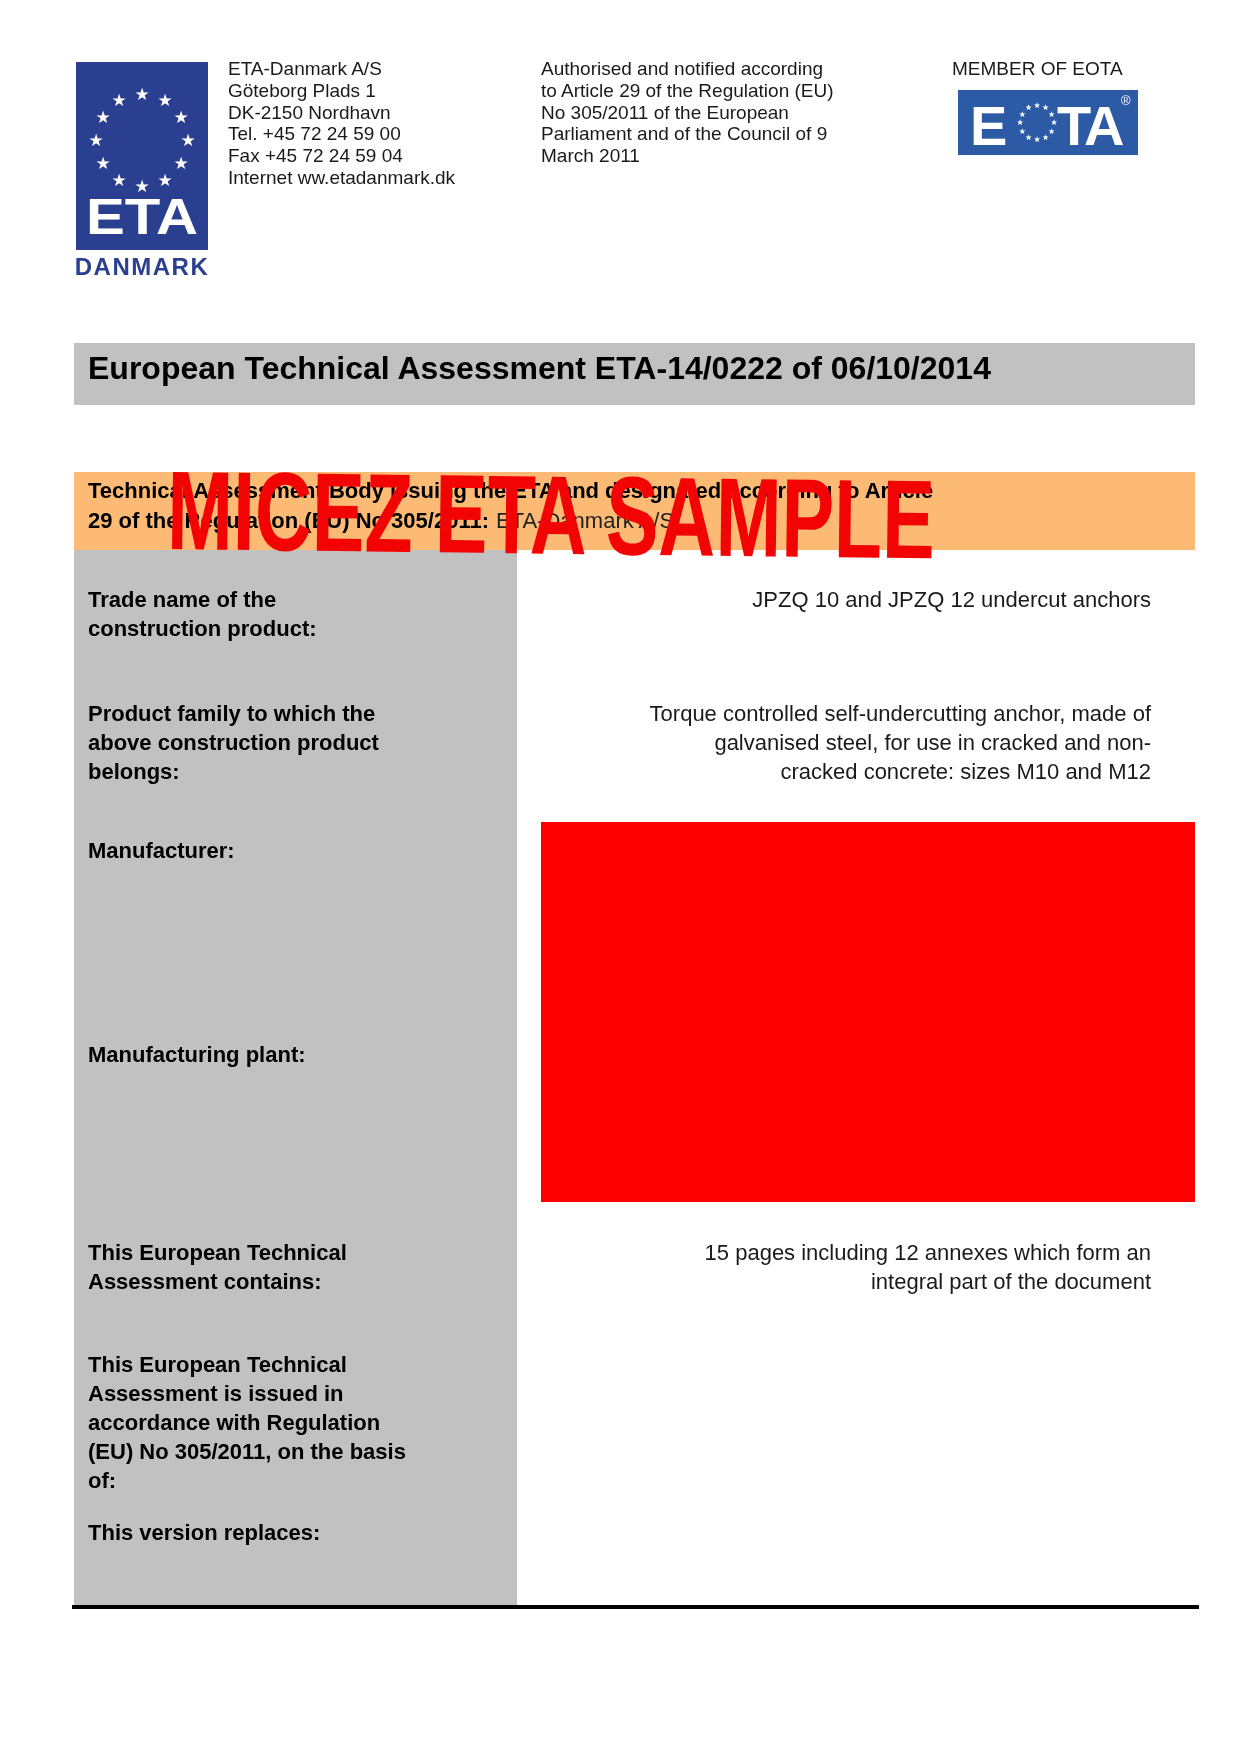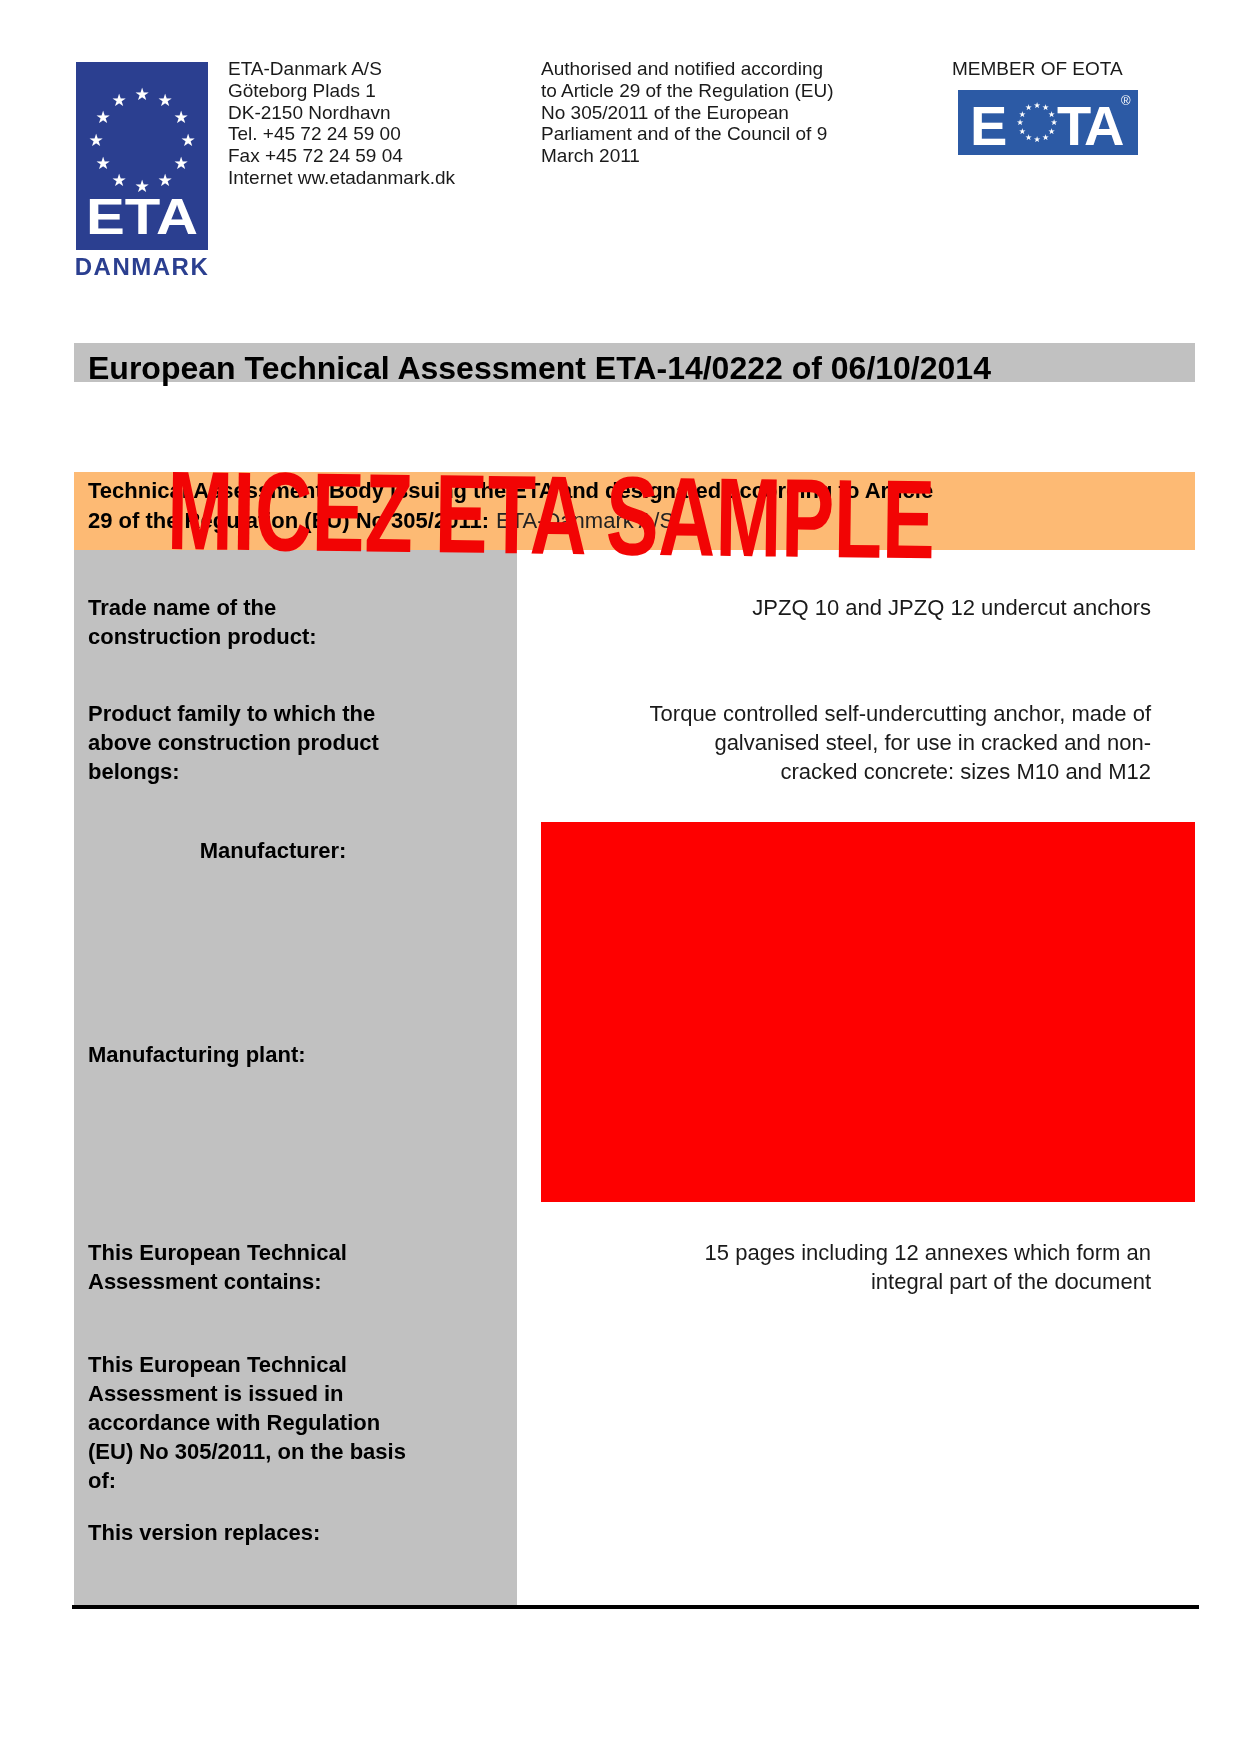--- a/index.html
+++ b/index.html
@@ -29,21 +29,21 @@
     font-size:19px;line-height:21.8px;
   }
   .member-of{
     position:absolute;left:952px;top:58px;width:200px;
     font-size:19px;
   }
   .eota-logo-svg{position:absolute;left:958px;top:90px;width:180px;height:65px;}
 
   
   .title-bar{
-    position:absolute;left:74px;top:343px;width:1121px;height:39px;
+    position:absolute;left:74px;top:343px;width:1121px;height:62px;
     background:#c1c1c1;
   }
   .title-bar .title-text{
     position:absolute;left:14px;top:0;width:1100px;
     font-size:32px;font-weight:bold;line-height:50px;color:#000;
     white-space:nowrap;
   }
 
   .section-heading{
     position:absolute;left:88px;top:430px;
@@ -68,21 +68,21 @@
 
   
   .row-label{
     position:absolute;left:88px;width:370px;
     font-size:22px;line-height:29px;font-weight:bold;color:#000;
   }
   .row-value{
     position:absolute;left:541px;width:610px;
     font-size:22px;line-height:29px;color:#1a1a1a;text-align:right;
   }
-  .r1{top:585px;margin-top:8px;} .r2{top:699px;} .r3{top:836px;text-align:center;} .r4{top:1040px;}
+  .r1{top:585px;} .r2{top:699px;} .r3{top:836px;} .r4{top:1040px;}
   .r5{top:1238px;} .r6{top:1350px;} .r7{top:1518px;}
 
   
   .redaction-box{
     position:absolute;left:541px;top:822px;width:654px;height:380px;
     background:#fe0000;
   }
 
   
   .watermark{

